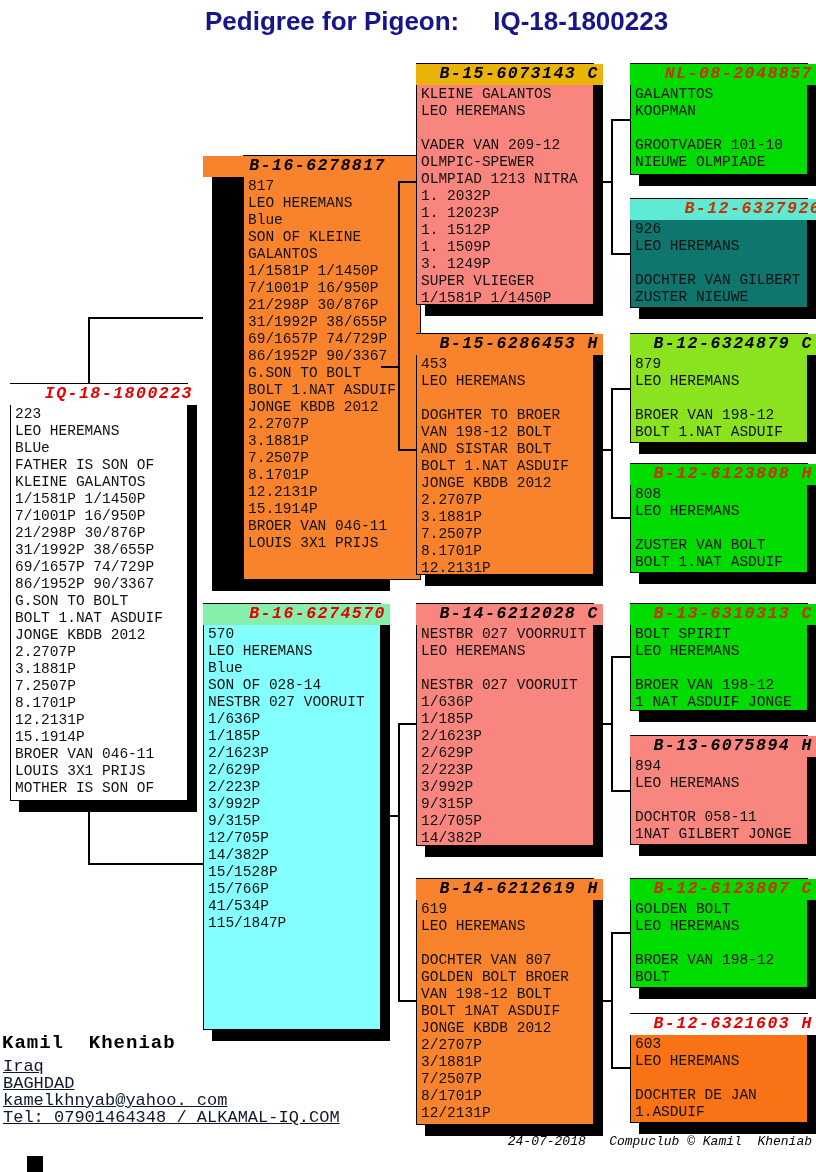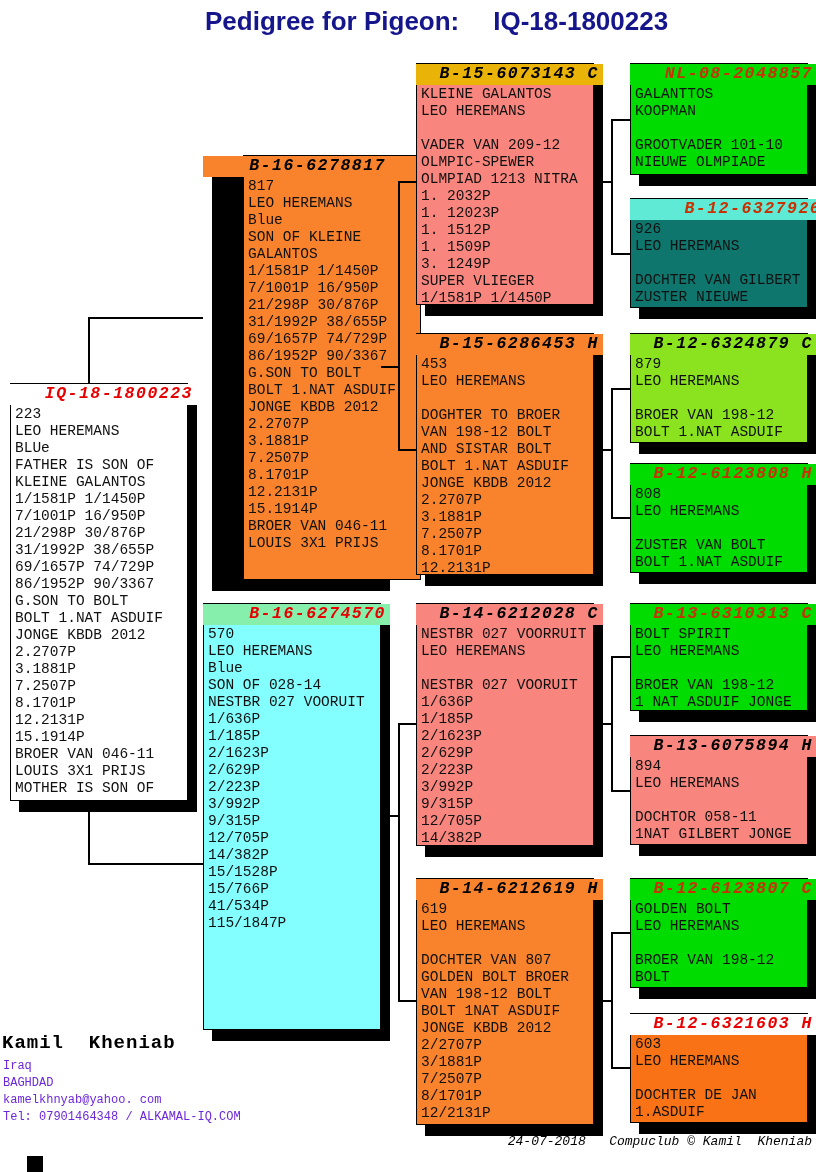--- a/index.html
+++ b/index.html
@@ -21,21 +21,21 @@
   .pbox .phdr{position:absolute;left:0;top:1px;height:21px;box-sizing:border-box;
     text-align:right;padding-right:4px;font-style:italic;font-weight:bold;
     font-size:16.5px;line-height:20px;letter-spacing:1.5px;white-space:pre;overflow:hidden;}
   .pbox .plines{position:absolute;left:4px;top:22px;right:1px;bottom:0;overflow:hidden;}
   .pline{font-size:14.5px;line-height:17px;white-space:pre;color:#111;}
   
   .cline{position:absolute;background:#000;}
   
   #footer-name{position:absolute;left:2px;top:1032px;font-weight:bold;
     font-size:19px;letter-spacing:1px;white-space:pre;color:#000;}
-  .footer-line{position:absolute;left:3px;font-size:12px;line-height:17px;white-space:pre;color:#6d28d9;}
+  .footer-line{position:absolute;left:3px;font-size:17px;line-height:17px;white-space:pre;color:#0f172a;text-decoration:underline;}
   #credit{position:absolute;right:4px;top:1134px;font-style:italic;
     font-size:13px;white-space:pre;color:#000;}
   #corner-mark{position:absolute;left:27px;top:1156px;width:16px;height:16px;background:#000;}
 </style>
 </head>
 <body>
 
 <div id="page">
 
   <div id="title" style="color: rgb(21, 21, 140);">

